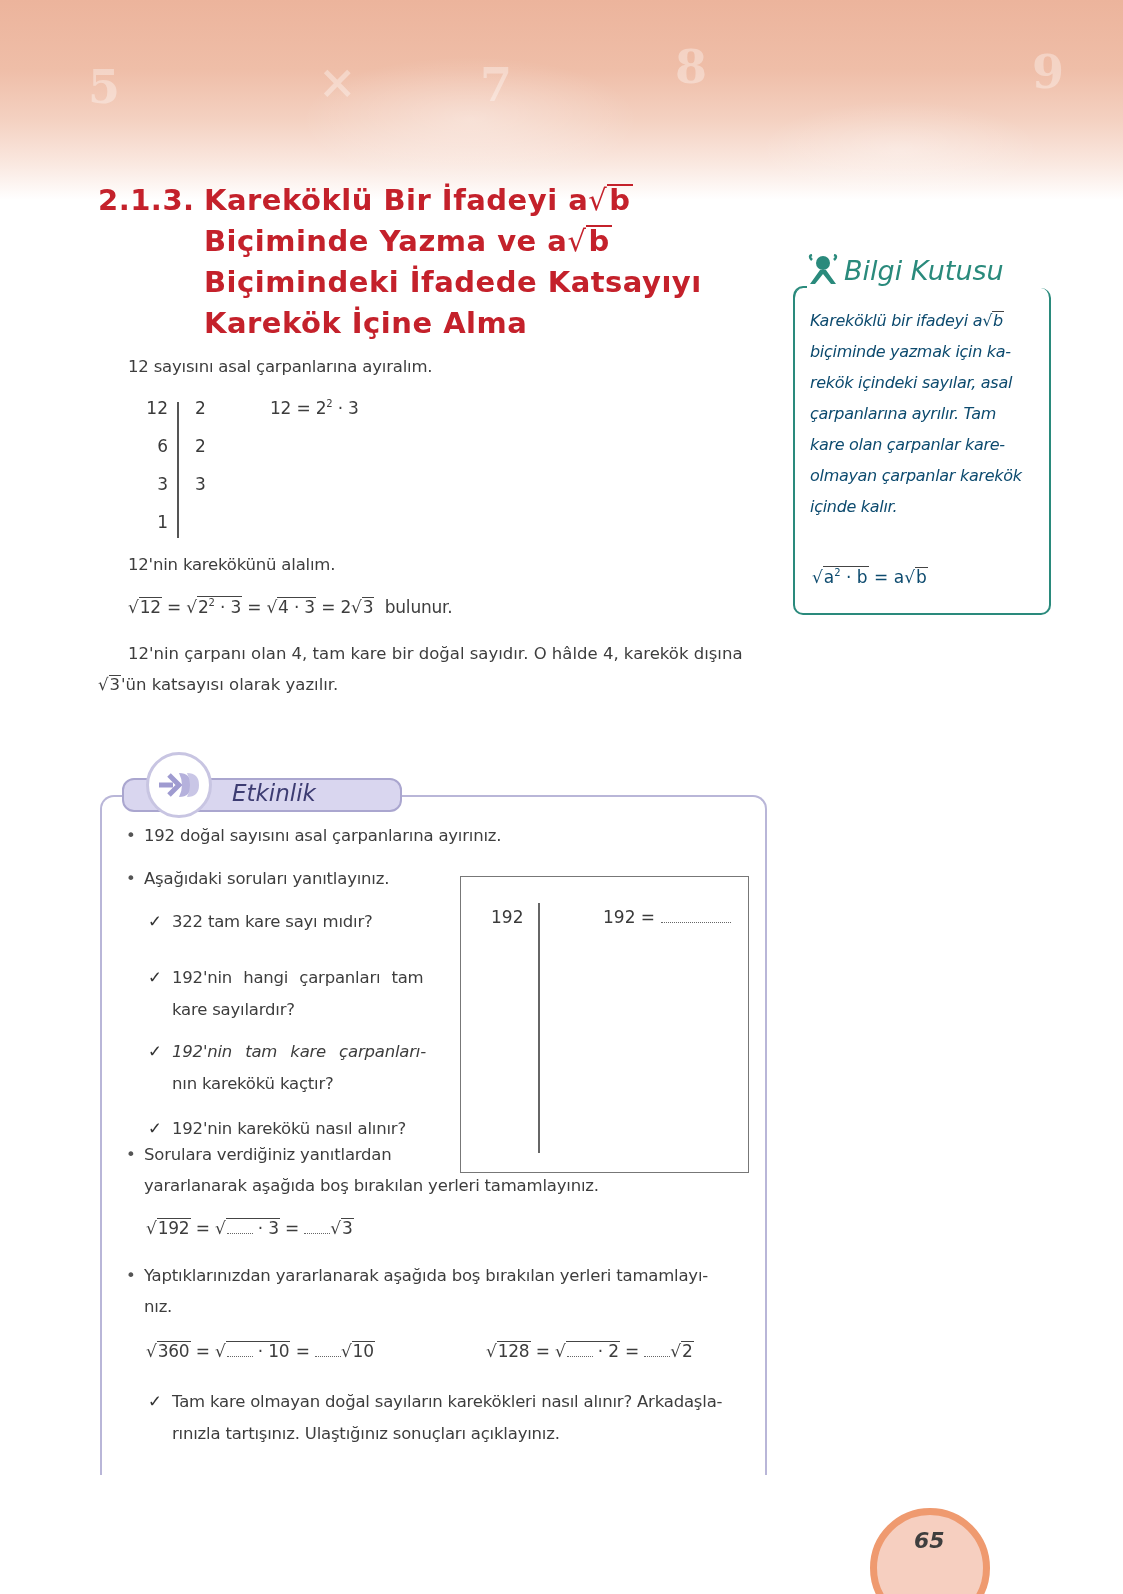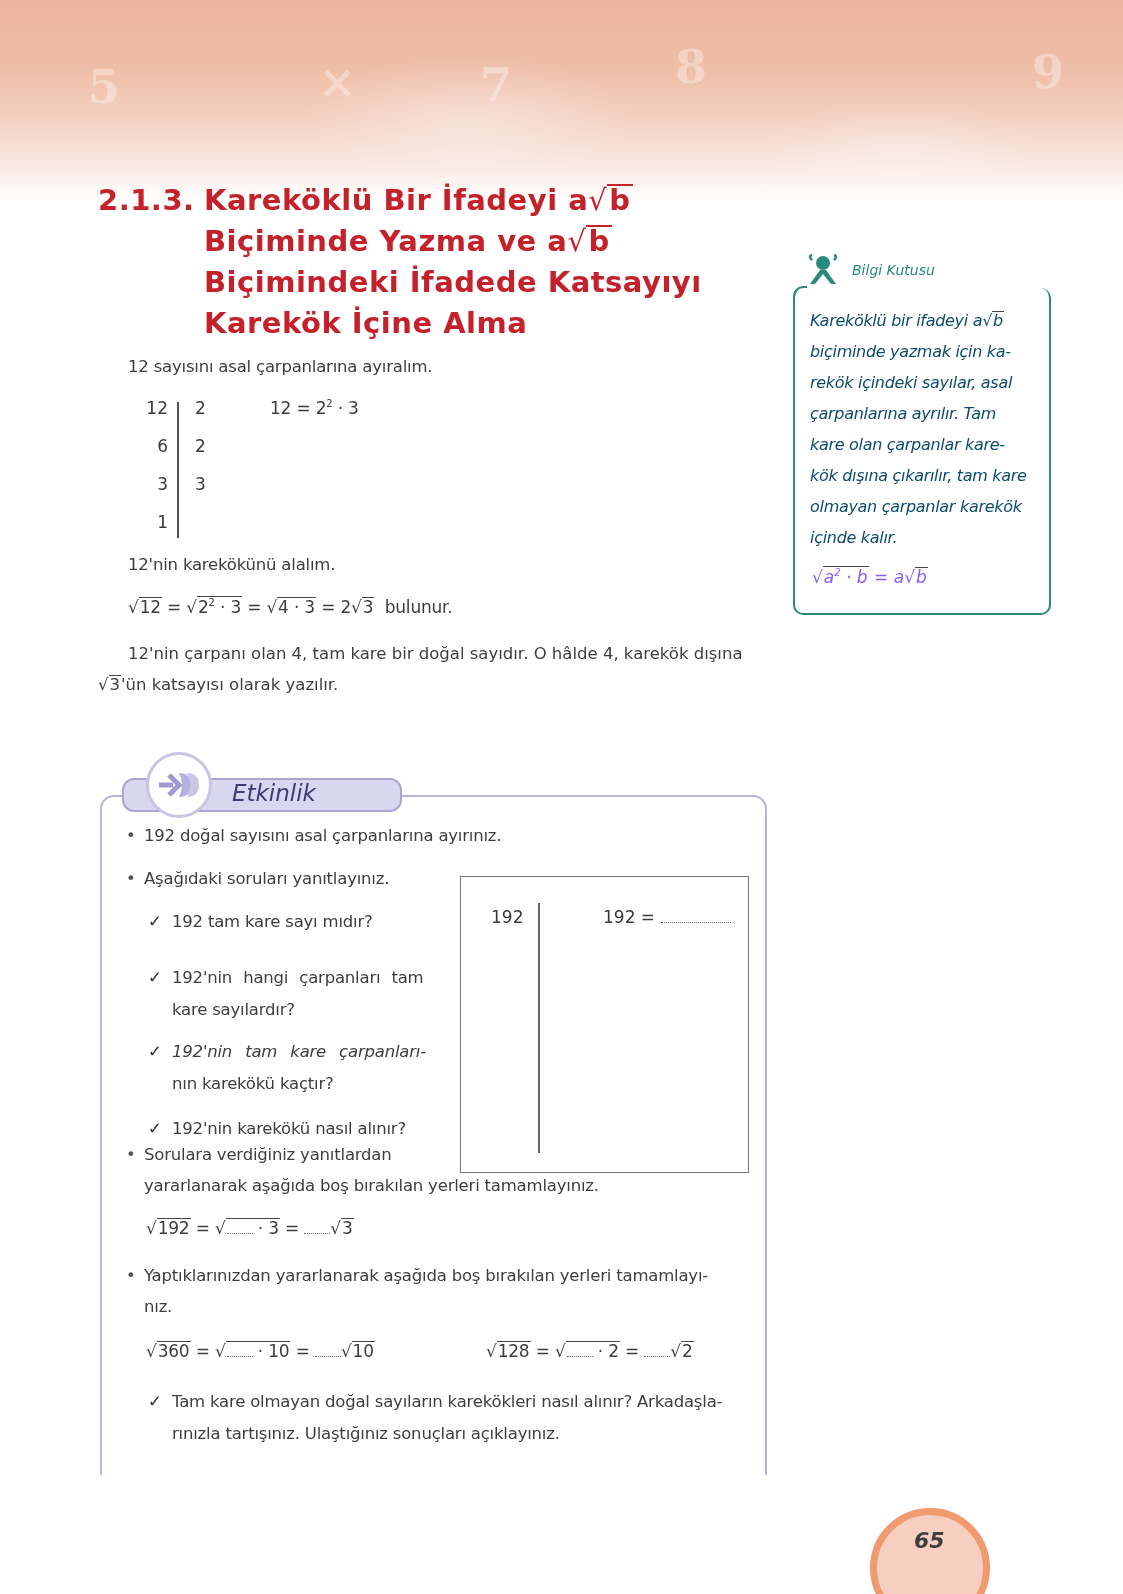--- a/index.html
+++ b/index.html
@@ -41,23 +41,23 @@
 
   .para { position: absolute; left: 98px; top: 638px; width: 660px; font-size: 16.5px; line-height: 31px; color: #3d3d3d; }
 
   
   .info-box {
     position: absolute; left: 793px; top: 288px; width: 258px; height: 327px;
     border: 2px solid #2a8a7c; border-radius: 10px; border-top: none;
   }
   .info-box .topline { position: absolute; left: -2px; top: -2px; width: 14px; height: 14px; border-left: 2px solid #2a8a7c; border-top: 2px solid #2a8a7c; border-radius: 10px 0 0 0; }
   .info-head { position: absolute; left: 806px; top: 254px; display: flex; align-items: center; }
-  .info-head .title-txt { font-family: "DejaVu Sans", sans-serif; color: #2a8a7c; font-size: 14px; font-style: italic; margin-left: 12px; }
+  .info-head .title-txt { font-family: "DejaVu Sans", sans-serif; color: #2a8a7c; font-size: 27px; font-style: italic; margin-left: 4px; }
   .info-body { position: absolute; left: 810px; top: 305px; width: 235px; font-size: 16px; line-height: 31px; font-style: italic; color: #0c4a6e; letter-spacing: -0.3px; }
-  .info-formula { position: absolute; left: 812px; top: 566px; font-size: 17px; font-style: italic; color: #8b5cf6; }
+  .info-formula { position: absolute; left: 812px; top: 566px; font-size: 17px; color: #0c4a6e; }
 
   
   .act-box {
     position: absolute; left: 100px; top: 795px; width: 667px; height: 680px;
     border: 2px solid #b9b6d8; border-bottom: none; border-radius: 14px 14px 0 0;
   }
   .act-tab {
     position: absolute; left: 122px; top: 778px; width: 280px; height: 34px;
     background: #d9d6ef; border: 2px solid #aaa6cf; border-radius: 12px;
   }
@@ -152,21 +152,20 @@
 </div>
 <div class="info-box">
     <div class="topline"></div>
   </div>
 <div class="info-body">
   <div><span>Kareköklü bir ifadeyi a</span><span class="sq">√<span class="o">b</span></span></div>
   <div>biçiminde yazmak için ka-</div>
   <div>rekök içindeki sayılar, asal</div>
   <div>çarpanlarına ayrılır. Tam</div>
   <div>kare olan çarpanlar kare-</div>
-  <div>kök dışına çıkarılır, tam kare</div>
   <div>olmayan çarpanlar karekök</div>
   <div>içinde kalır.</div>
 </div>
 <div class="info-formula">
   <span class="sq">√<span class="o"><span>a</span><sup>2</sup><span> · b</span></span></span>
   <span>= a</span><span class="sq">√<span class="o">b</span></span>
 </div>
 
 <div class="act-box"></div>
 <div class="act-tab"></div>
@@ -176,21 +175,21 @@
     <path d="M12 5 L22 15 L12 25" stroke="#9f9bd0" stroke-width="5" fill="none"></path>
     <path d="M22 3 Q34 3 34 15 Q34 27 22 27 Q28 15 22 3 Z" fill="#b5b1dc"></path>
     <path d="M30 3 Q42 3 42 15 Q42 27 30 27 Q36 15 30 3 Z" fill="#c9c6e6"></path>
   </svg>
 </div>
 <span class="act-label">Etkinlik</span>
 
 <div class="bullet-item" style="left:126px;top:826px;"><span class="dot">•</span><span>192 doğal sayısını asal çarpanlarına ayırınız.</span></div>
 <div class="bullet-item" style="left:126px;top:869px;"><span class="dot">•</span><span>Aşağıdaki soruları yanıtlayınız.</span></div>
 
-<div class="check-item" style="left:148px;top:906px;"><span class="ck">✓</span><span>192 tam kare sayı mıdır?</span></div>
+<div class="check-item" style="left:148px;top:906px;"><span class="ck">✓</span><span>322 tam kare sayı mıdır?</span></div>
 <div class="check-item" style="left:148px;top:962px;">
   <div><span class="ck">✓</span><span style="word-spacing:6px;">192'nin hangi çarpanları tam</span></div>
   <div style="padding-left:24px;">kare sayılardır?</div>
 </div>
 <div class="check-item" style="left:148px;top:1036px;">
   <div><span class="ck">✓</span><span style="word-spacing:8px;font-style:italic;">192'nin tam kare çarpanları-</span></div>
   <div style="padding-left:24px;">nın karekökü kaçtır?</div>
 </div>
 <div class="check-item" style="left:148px;top:1113px;"><span class="ck">✓</span><span>192'nin karekökü nasıl alınır?</span></div>
 

